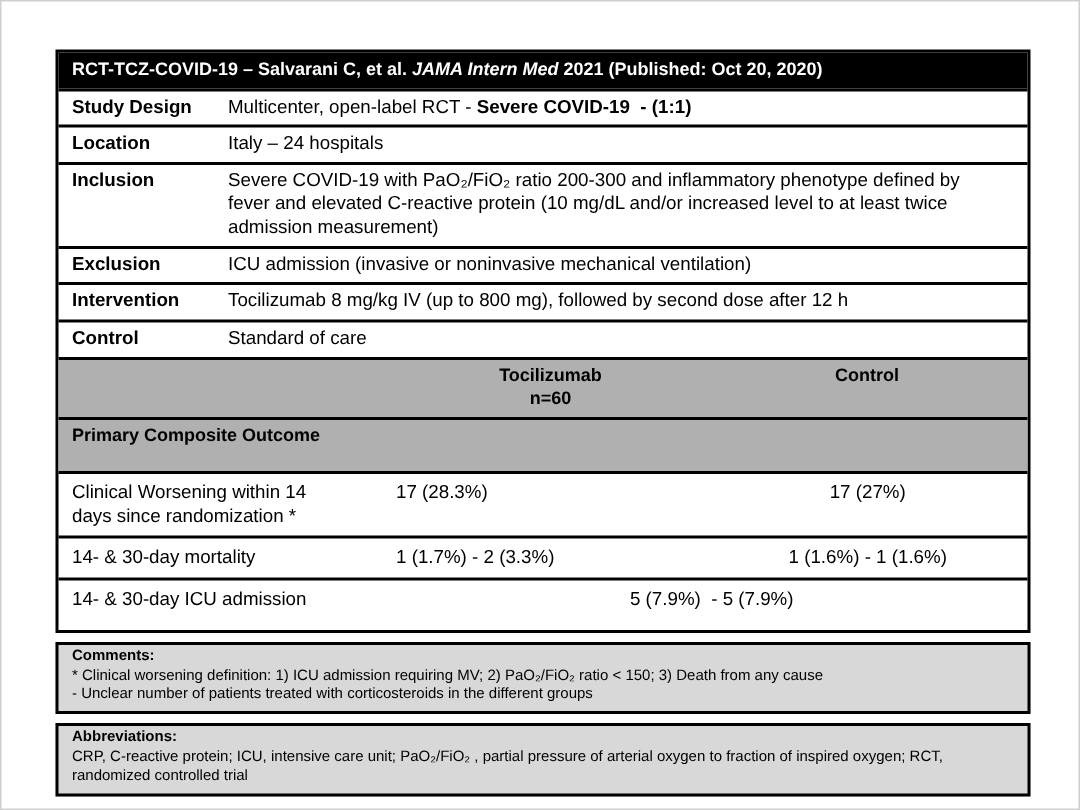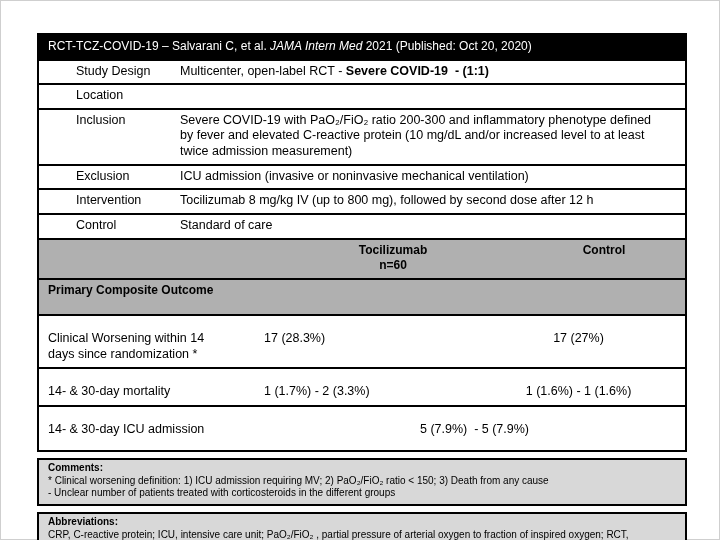--- a/index.html
+++ b/index.html
@@ -22,51 +22,50 @@
   .main-table {
     border:2px solid var(--border,#000);
     background:#fff;
   }
   .row { border-top:2px solid var(--border,#000); }
   .row:first-child { border-top:none; }
 
   .title-bar {
     background:var(--title-bg,#000);
     color:var(--title-fg,#fff);
-    font-weight:normal;
+    font-weight:bold;
     font-size:12px;
     line-height:1.3;
     padding:4px 9px 4px;
   }
   .italic { font-style:italic; }
 
   .info-row { display:flex; font-size:12.5px; line-height:1.25; padding:3px 0 4px; }
-  .info-label { width:104px; padding-left:9px; font-weight:normal; flex-shrink:0;margin-left:28px; }
+  .info-label { width:104px; padding-left:9px; font-weight:bold; flex-shrink:0; }
   .info-value { flex:1; padding-right:28px; }
   .bold { font-weight:bold; }
 
   .col-header-row {
     display:flex;
     background:var(--header-gray,#b0b0b0);
     font-weight:bold; font-size:12px; line-height:1.3;
     text-align:center;
     padding:3px 0 4px;
-    gap:26px;
   }
   .col-spacer { width:224px; }
   .col-toci  { width:208px; }
   .col-ctrl  { flex:1; }
 
   .section-row {
     background:var(--header-gray,#b0b0b0);
     font-weight:bold; font-size:12px; line-height:1.25;
     padding:3px 9px 16px;
   }
 
-  .data-row { display:flex; font-size:12.5px; line-height:1.3; padding:14px 0 5px; }
+  .data-row { display:flex; font-size:12.5px; line-height:1.3; padding:4px 0 5px; }
   .data-row.tall { padding-bottom:13px; }
   .data-label { width:216px; padding-left:9px; white-space:pre-line; }
   .data-toci  { width:208px; }
   .data-ctrl  { flex:1; text-align:center; }
 
   .note-box {
     border:2px solid var(--border,#000);
     background:var(--note-gray,#d8d8d8);
     margin-top:6px;
     padding:2px 9px 4px;
@@ -90,20 +89,21 @@
 
     <div class="row info-row">
       <div class="info-label">Study Design</div>
       <div class="info-value">
         <span>Multicenter, open-label RCT - </span><span class="bold">Severe COVID-19&nbsp; - (1:1)</span>
       </div>
     </div>
 
     <div class="row info-row">
       <div class="info-label">Location</div>
+      <div class="info-value">Italy – 24 hospitals</div>
     </div>
 
     <div class="row info-row">
       <div class="info-label">Inclusion</div>
       <div class="info-value">Severe COVID-19 with PaO₂/FiO₂ ratio 200-300 and inflammatory phenotype defined by fever and elevated C-reactive protein (10 mg/dL and/or increased level to at least twice admission measurement)</div>
     </div>
 
     <div class="row info-row">
       <div class="info-label">Exclusion</div>
       <div class="info-value">ICU admission (invasive or noninvasive mechanical ventilation)</div>

